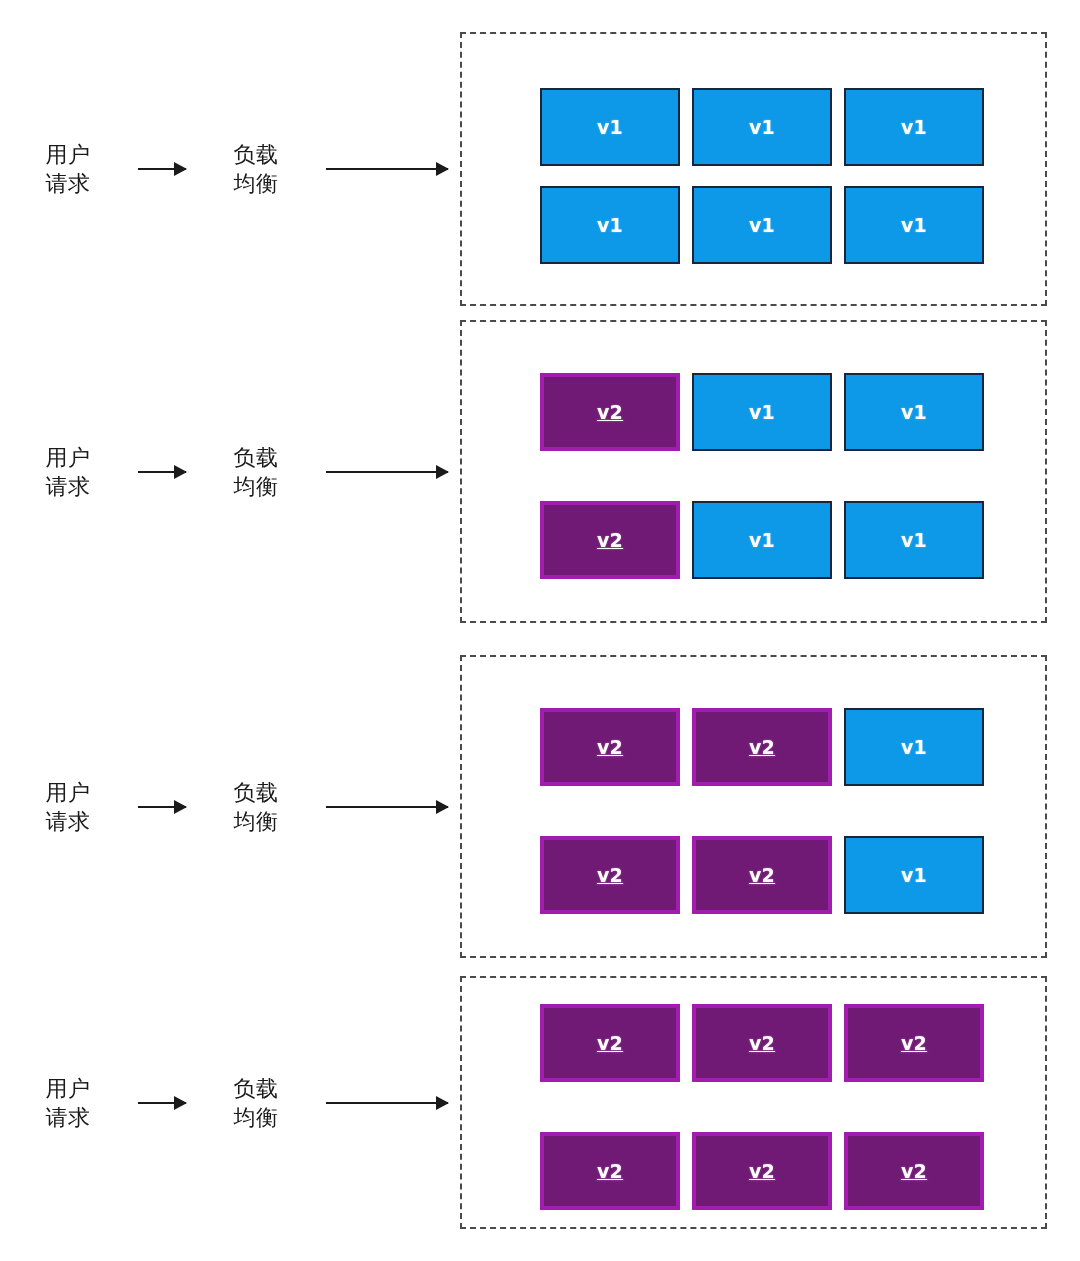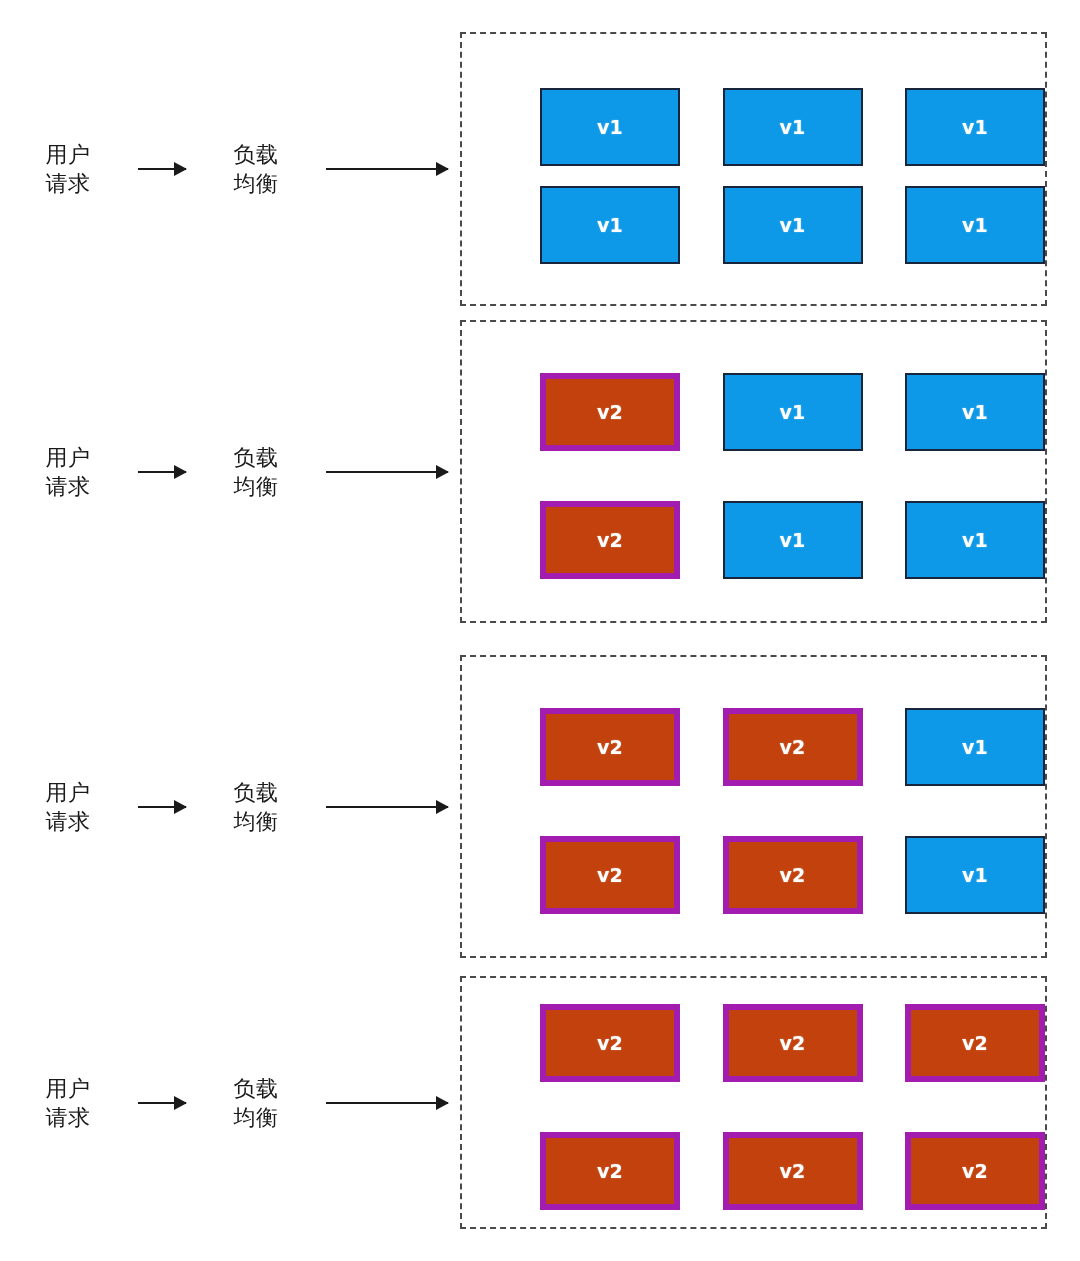--- a/index.html
+++ b/index.html
@@ -85,22 +85,22 @@
   .pod-grid {
     position: absolute;
     left: 0;
     right: 0;
     display: flex;
     flex-direction: column;
   }
 
   .pod-row {
     display: flex;
-    justify-content: space-between;
-    gap: 24px;
+    justify-content: flex-start;
+    gap: 12px;
     padding-left: 78px;
   }
 
   .pod {
     width: 140px;
     height: 78px;
     box-sizing: border-box;
     display: flex;
     align-items: center;
     justify-content: center;
@@ -109,22 +109,23 @@
     color: #ffffff;
     letter-spacing: 0.3px;
     text-shadow: 0 0 2px rgba(255,255,255,0.35);
   }
 
   .pod.v1 {
     background: #0d99e8;
     border: 2px solid #17263c;
   }
   .pod.v2 {
-    background: #c2410c;
-    border: 6px solid #a21caf;
+    background: #701a75;
+    border: 4px solid #a21caf;
+    text-decoration: underline;
   }
 </style>
 </head>
 <body>
 
 <div id="canvas">
 
   <div class="stage" style="top:32px; height:274px;">
     <div class="flow">
       <div class="flow-label label-user">

